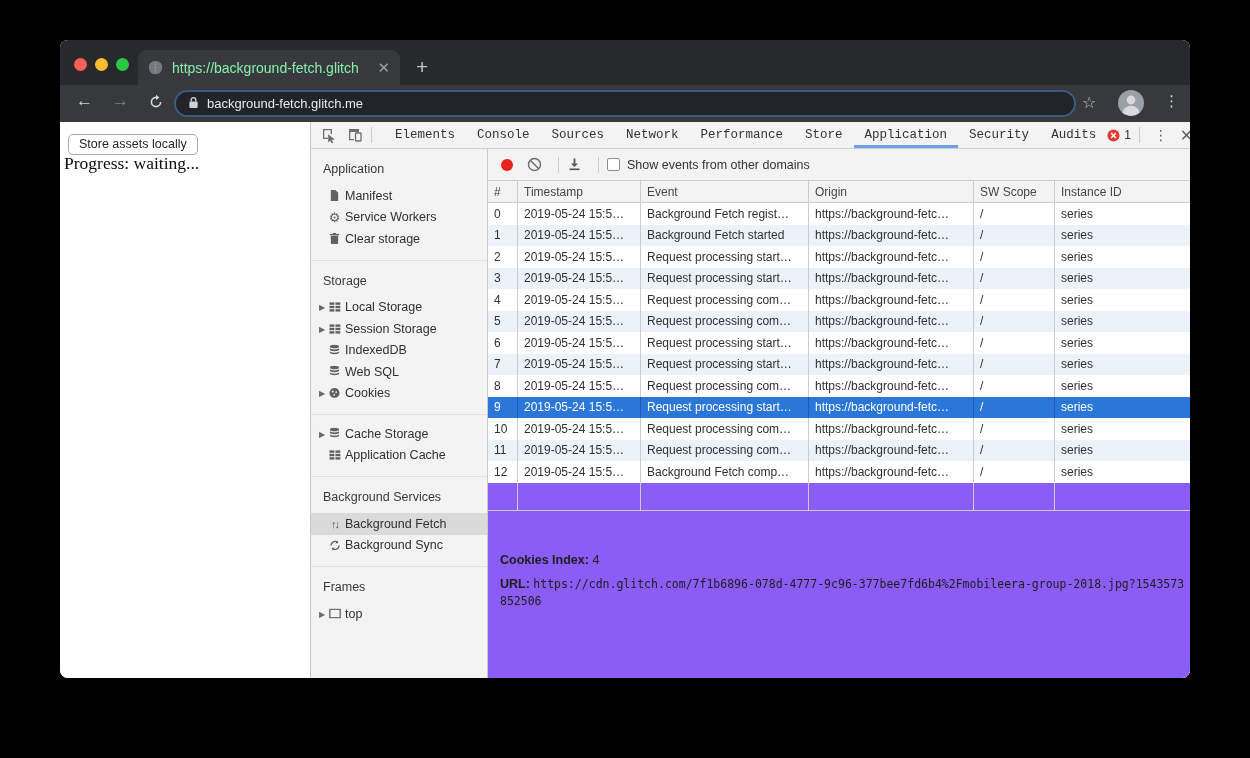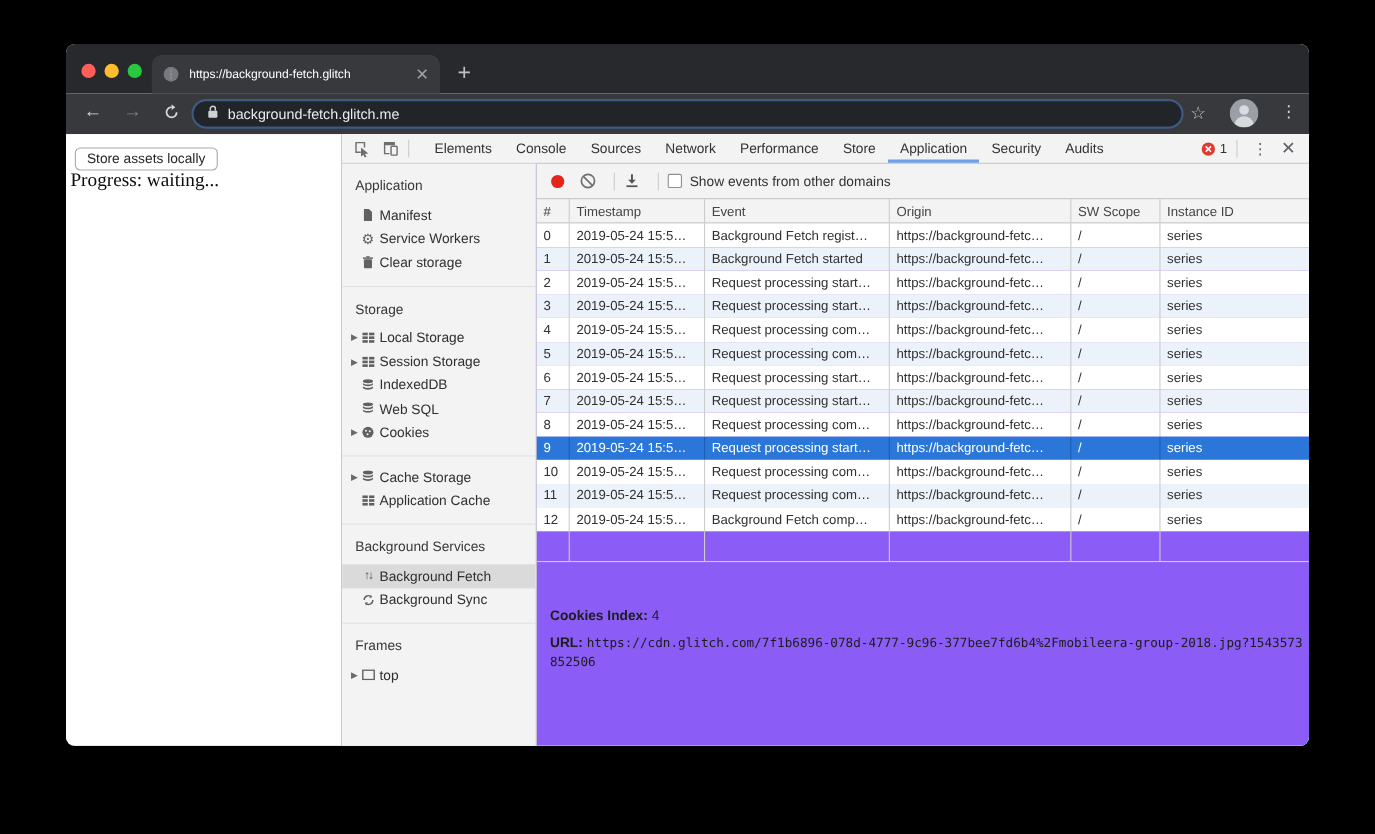--- a/index.html
+++ b/index.html
@@ -14,21 +14,21 @@
   .tabstrip { position:absolute; left:0; top:0; width:1130px; height:45px; background:var(--dark-strip); }
   .traffic { position:absolute; left:14px; top:18px; display:flex; gap:8px; }
   .light { width:13px; height:13px; border-radius:50%; display:inline-block; }
   .light.red { background:var(--traffic-red); }
   .light.yellow { background:var(--traffic-yellow); }
   .light.green { background:var(--traffic-green); }
   .tab { position:absolute; left:78px; top:10px; width:262px; height:35px;
          background:var(--dark-toolbar); border-radius:9px 9px 0 0;
          display:flex; align-items:center; padding:0 10px; }
   .favicon { width:15px; height:15px; flex:0 0 auto; }
-  .tab-title { flex:1; margin-left:9px; color:#ffffff; font-size:11px;
+  .tab-title { flex:1; margin-left:9px; color:#86efac; font-size:14px;
                white-space:nowrap; overflow:hidden; }
   .tab-close { color:#9aa0a6; font-size:15px; margin-left:6px; cursor:default; }
   .newtab { position:absolute; left:356px; top:10px; color:#bdbfc2; font-size:21px;
             font-weight:400; line-height:33px; }
   .toolbar { position:absolute; left:0; top:45px; width:1130px; height:37px;
              background:var(--dark-toolbar); }
   .nav-ic { position:absolute; top:6px; font-size:17px; color:#d6d8da; }
   .back { left:16px; }
   .fwd  { left:52px; color:#7c8084; }
   .reload { left:88px; top:9px; }
@@ -49,21 +49,21 @@
               font-size:17.5px; color:#0c0c0c; }
 
   
   .devtools { position:absolute; left:250px; top:82px; width:880px; height:556px;
               background:#fff; border-left:1px solid #c9c9c9; }
   .dt-tabbar { position:absolute; left:0; top:0; width:879px; height:27px;
                background:var(--devtools-bg); border-bottom:1px solid #d0d0d0;
                display:flex; align-items:center; }
   .tb-icon { width:16px; height:16px; margin-left:10px; flex:0 0 auto; }
   .vsep { width:1px; height:16px; background:#ccc; margin:0 8px; flex:0 0 auto; }
-  .dt-tabs { display:flex; height:100%; align-items:center; margin-left:4px; }
+  .dt-tabs { display:flex; height:100%; align-items:center; margin-left:4px;font-family:Liberation Mono, monospace; }
   .dt-tab { padding:0 11px; height:100%; line-height:26px; font-size:12.5px; color:#333; }
   .dt-tab.selected { box-shadow:inset 0 -3px 0 var(--accent-blue); }
   .dt-tabbar-right { margin-left:auto; display:flex; align-items:center; }
   .err-badge { display:flex; align-items:center; gap:4px; }
   .err-count { font-size:12px; color:#333; }
   .dt-kebab { color:#5f6368; font-size:14px; margin:0 6px; }
   .dt-close { color:#5f6368; font-size:16px; margin:0 12px 0 6px; }
 
   .dt-sidebar { position:absolute; left:0; top:27px; width:177px; height:529px;
                 background:var(--devtools-bg); border-right:1px solid #c9c9c9; overflow:hidden; }

